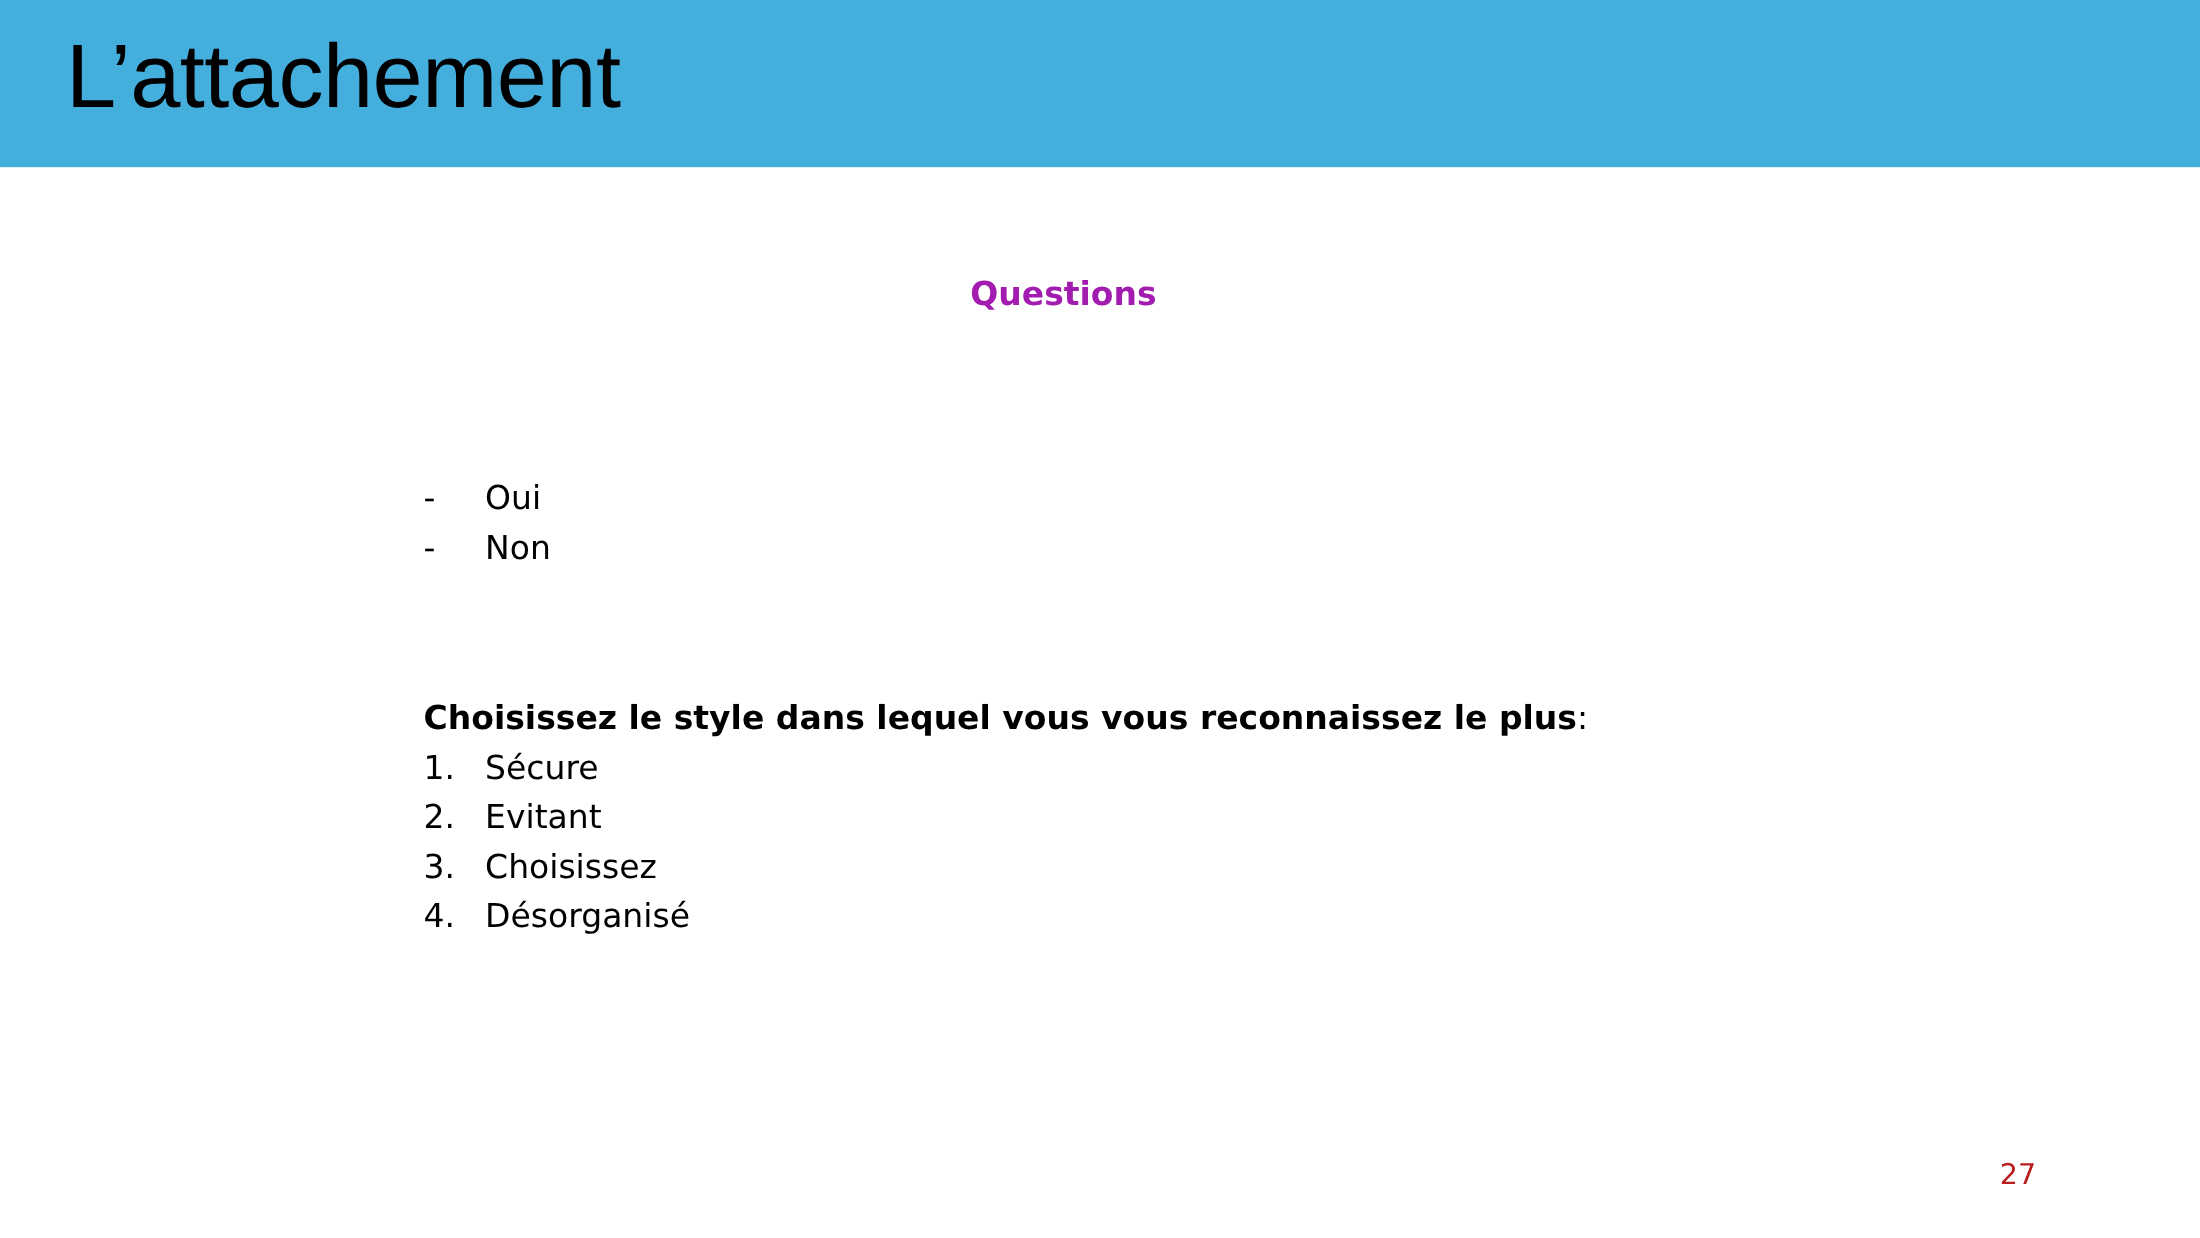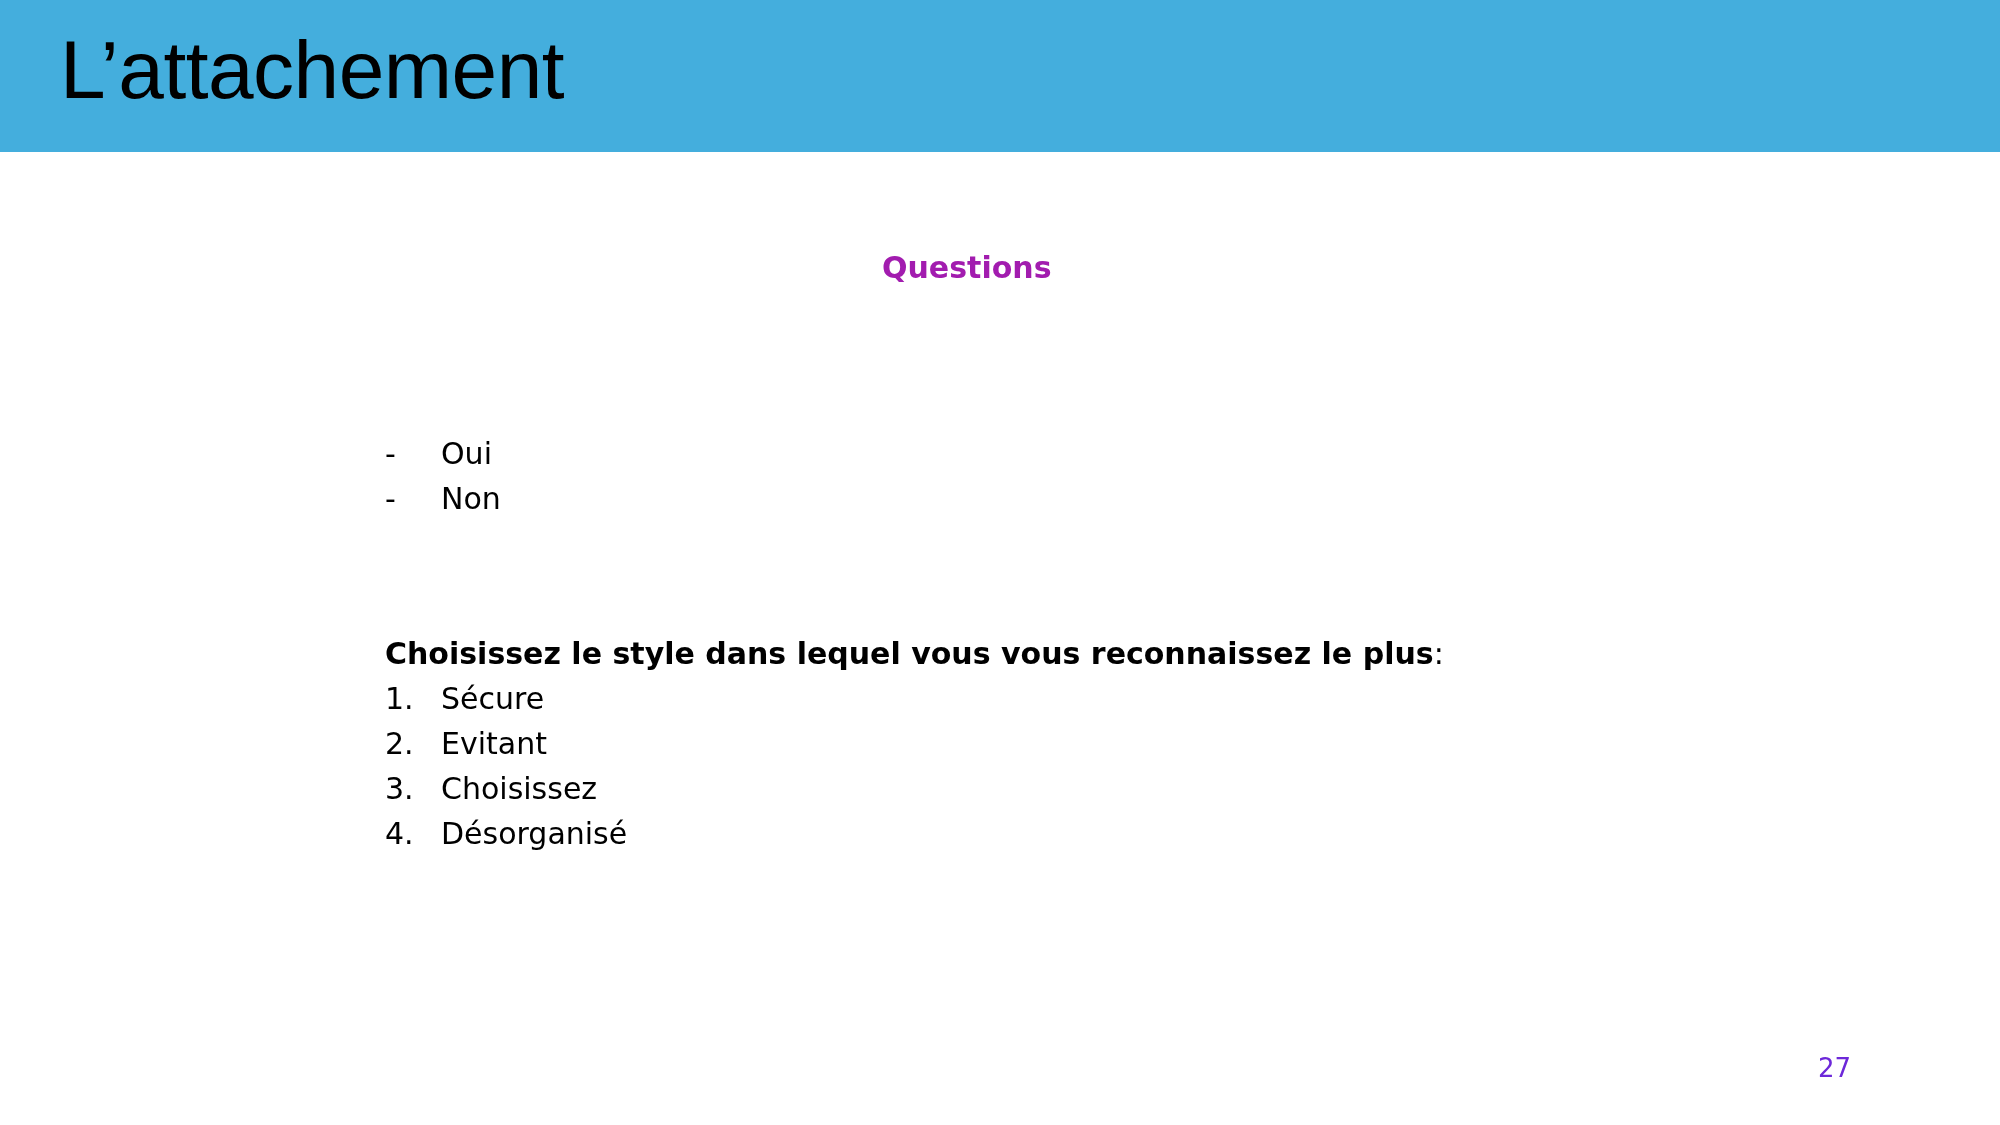--- a/index.html
+++ b/index.html
@@ -150,15 +150,15 @@
         </li>
         <li class="answer-item">
           <span class="answer-marker">4.</span>
           <span>Désorganisé</span>
         </li>
       </ul>
     </div>
 
   </div>
 
-  <div id="page-number" style="color: #6d28d9;">27</div>
+  <div id="page-number" style="color: #b91c1c;">27</div>
 
 </div>
 
 </body></html>

